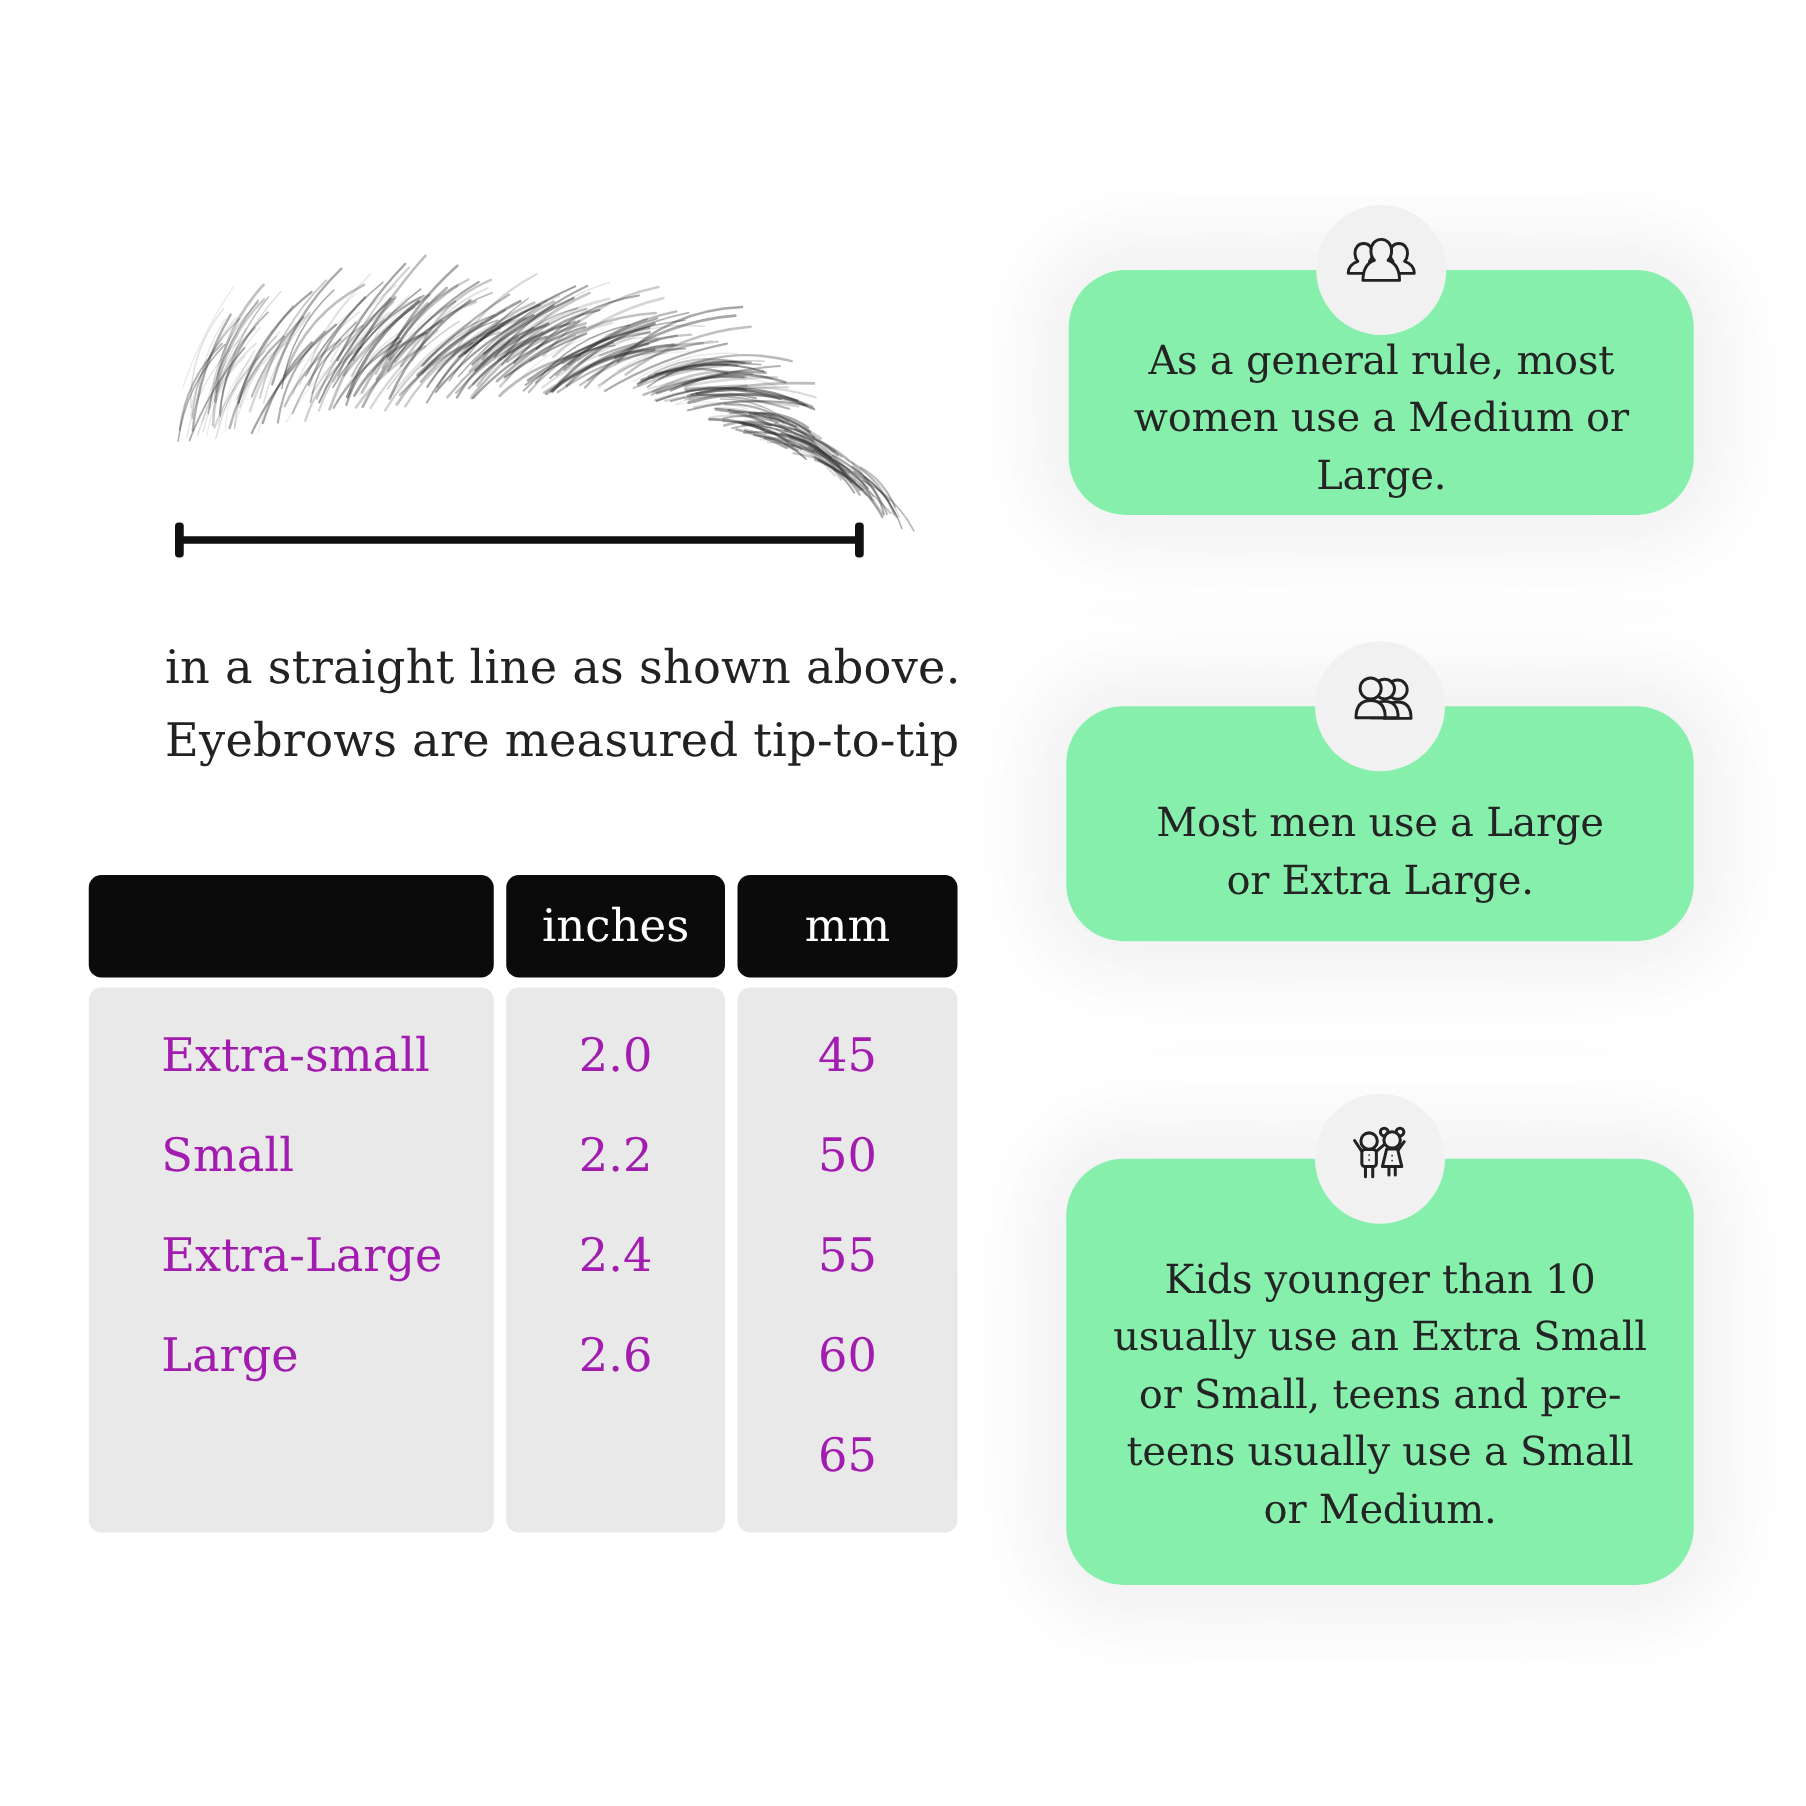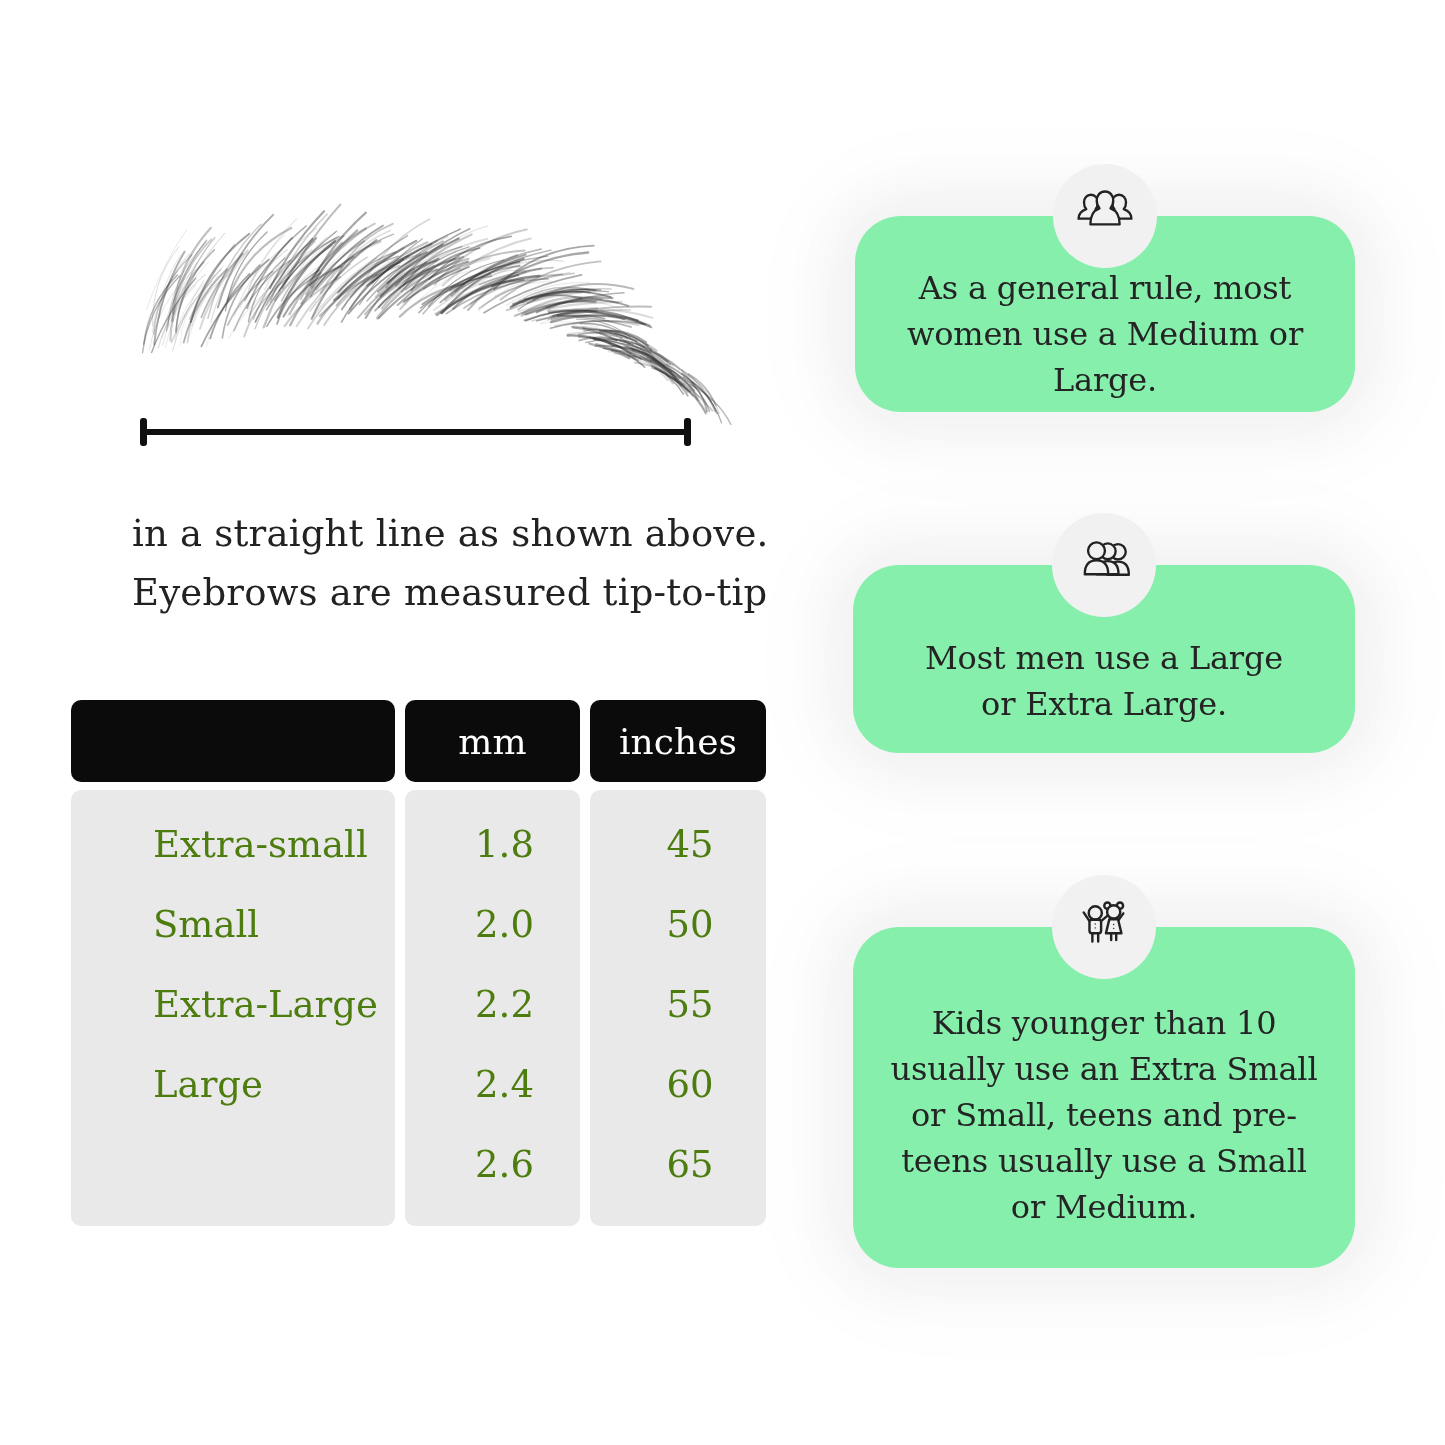--- a/index.html
+++ b/index.html
@@ -18,21 +18,21 @@
   .size-table{
     position:absolute;left:71px;top:700px;
     display:grid;grid-template-columns:324px 175px 176px;grid-template-rows:82px 436px;
     column-gap:10px;row-gap:8px;
   }
   .th{
     background:#0b0b0b;border-radius:10px;color:#ffffff;
     display:flex;align-items:center;justify-content:center;font-size:36px;
   }
   .tcol{background:#e9e9e9;border-radius:10px;box-sizing:border-box;padding-top:14px;}
-  .tcell{height:80px;display:flex;align-items:center;font-size:37px;color:#4d7c0f;margin-left:24px;}
+  .tcell{height:80px;display:flex;align-items:center;font-size:37px;color:#a21caf;}
   .tcol-labels .tcell{padding-left:58px;}
   .tcol-num .tcell{justify-content:center;}
   
   .card{
     position:absolute;background:#86efac;border-radius:46px;
     box-shadow:0 0 55px 25px rgba(0,0,0,0.045), 0 0 110px 45px rgba(0,0,0,0.018);
     display:flex;flex-direction:column;align-items:center;justify-content:center;
     box-sizing:border-box;
   }
   .card-1{left:855px;top:216px;width:500px;height:196px;padding-top:40px;}
@@ -373,32 +373,31 @@
   <div class="measure-cap cap-left"></div>
   <div class="measure-cap cap-right"></div>
 
   <div class="caption">
     <div>in a straight line as shown above.</div>
     <div>Eyebrows are measured tip-to-tip</div>
   </div>
 
   <div class="size-table">
     <div class="th"></div>
+    <div class="th">inches</div>
     <div class="th">mm</div>
-    <div class="th">inches</div>
 
     <div class="tcol tcol-labels">
       <div class="tcell">Extra-small</div>
       <div class="tcell">Small</div>
       <div class="tcell">Extra-Large</div>
       <div class="tcell">Large</div>
     </div>
 
     <div class="tcol tcol-num">
-      <div class="tcell">1.8</div>
       <div class="tcell">2.0</div>
       <div class="tcell">2.2</div>
       <div class="tcell">2.4</div>
       <div class="tcell">2.6</div>
     </div>
 
     <div class="tcol tcol-num">
       <div class="tcell">45</div>
       <div class="tcell">50</div>
       <div class="tcell">55</div>

